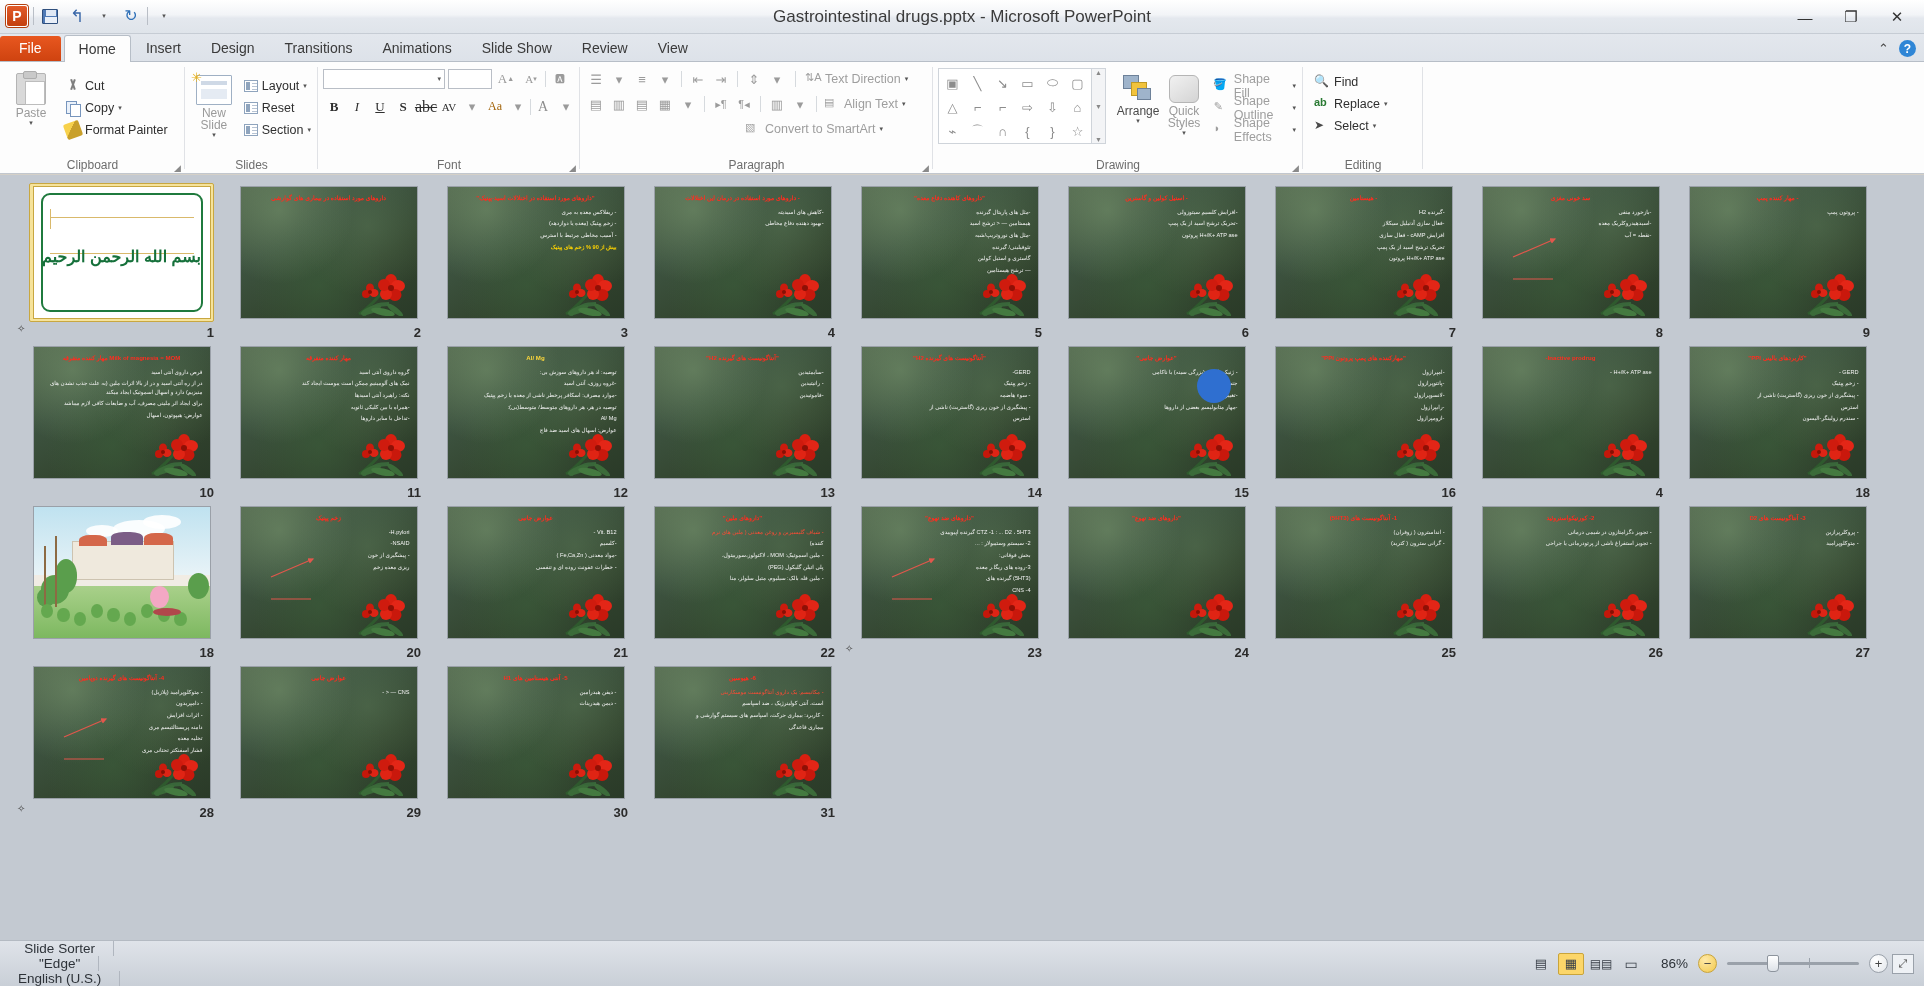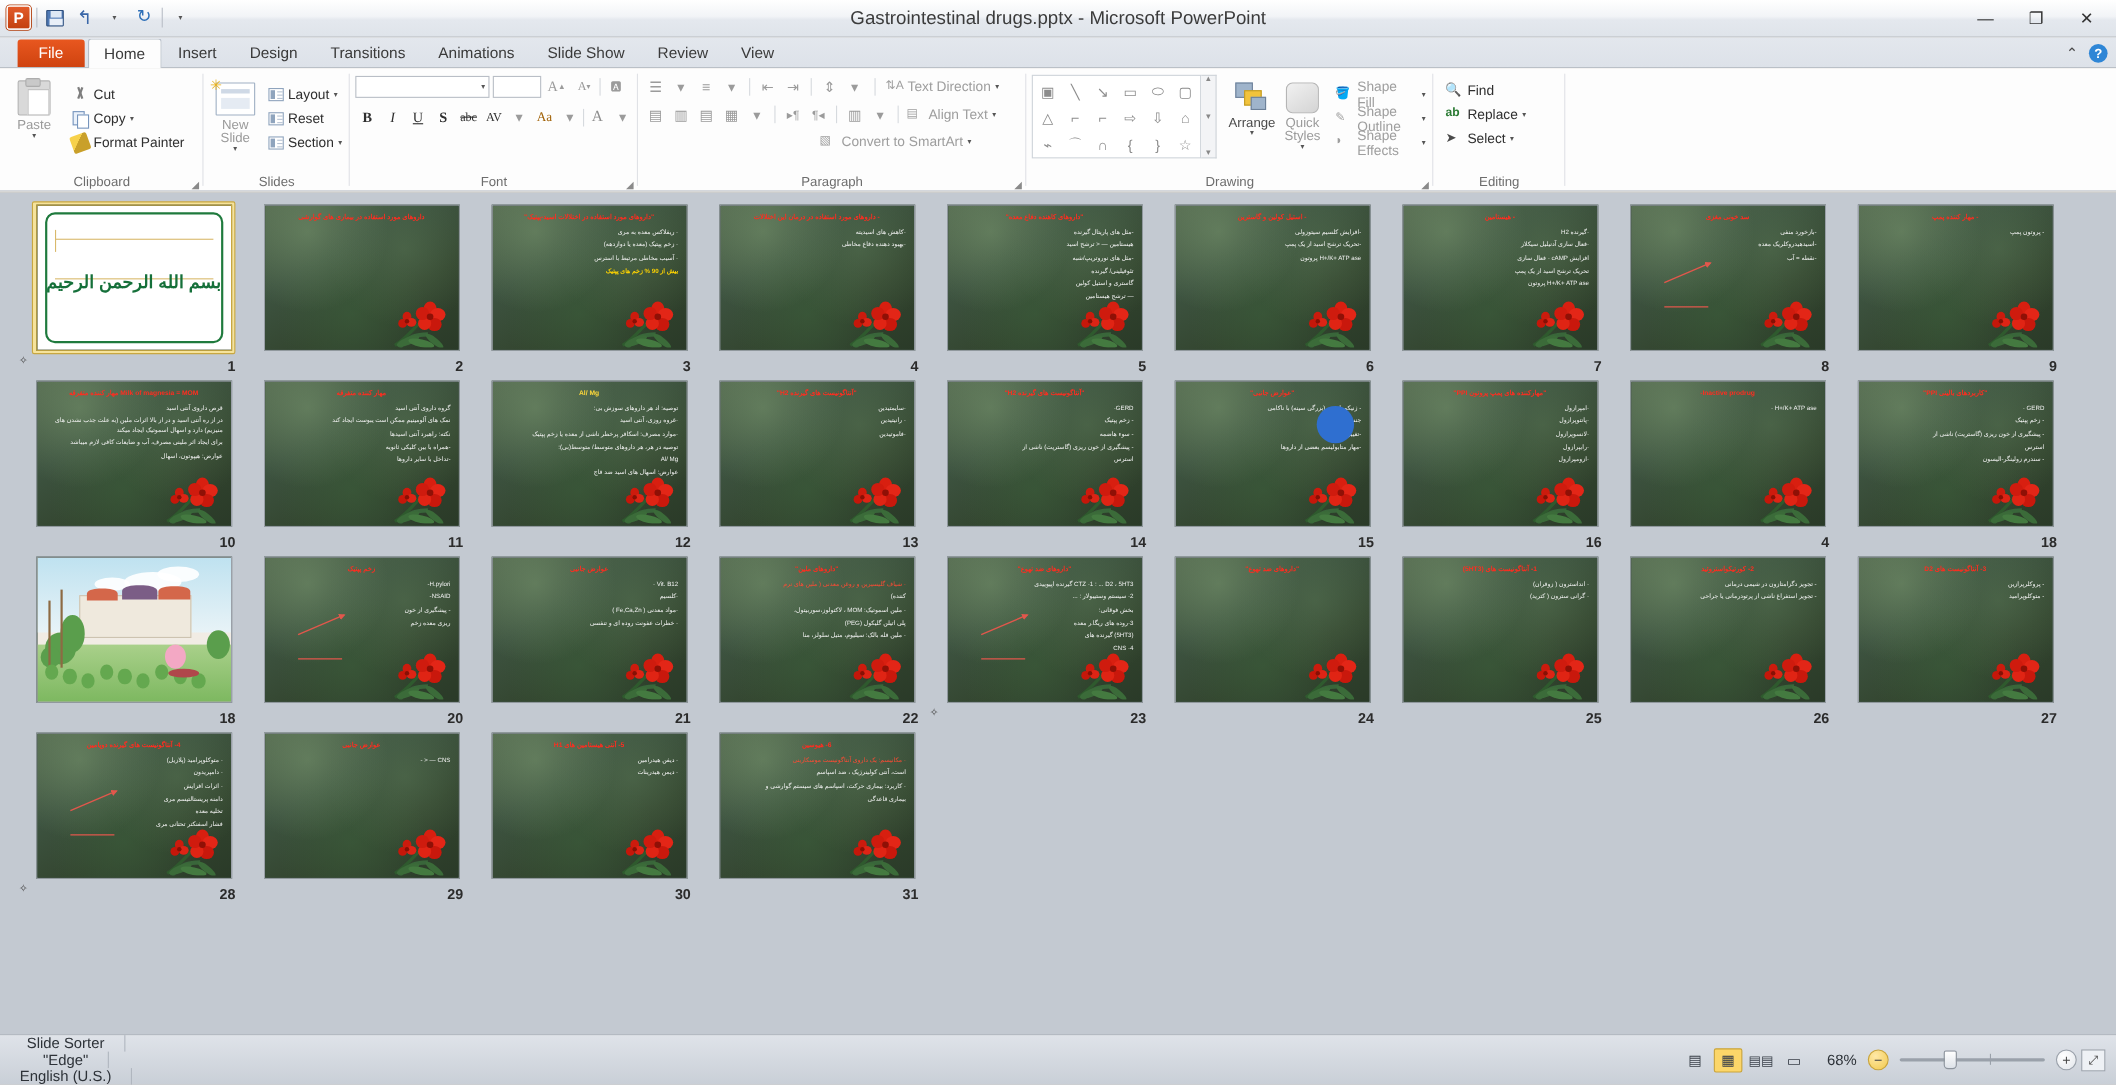--- a/index.html
+++ b/index.html
@@ -44,21 +44,21 @@
   .wc {
     width: 46px; height: 26px; display: flex; align-items: center; justify-content: center;
     font-size: 15px; color: #333; cursor: default;
   }
 
   
   .tabstrip {
     position: relative; height: 28px;
     background: linear-gradient(to bottom, #e3e7ed, #dde2e9);
     border-bottom: 1px solid #b7bec7;
-    display: flex; align-items: flex-end; padding-left: 16px;
+    display: flex; align-items: flex-end; padding-left: 0;
   }
   .tab-file {
     background: linear-gradient(to bottom, #e8571f, #cf4310);
     color: #fff; font-size: 14px; padding: 4px 19px 5px;
     border-radius: 3px 3px 0 0; margin-right: 3px; cursor: default;
   }
   .tab {
     font-size: 14px; color: #3a3a3a; padding: 5px 14px 5px; cursor: default;
     border: 1px solid transparent; border-bottom: none;
   }
@@ -341,21 +341,21 @@
         <div class="fmtbtn serif">A<sup style="font-size:7px">▲</sup></div>
         <div class="fmtbtn serif" style="font-size:11px">A<sup style="font-size:7px">▾</sup></div>
         <div style="width:1px;height:16px;background:#d6dade"></div>
         <div class="fmtbtn" style="font-size:11px">🅰</div>
       </div>
       <div style="display:flex;align-items:center;gap:1px;margin-top:7px">
         <div class="fmtbtn serif" style="font-weight:bold;color:#2f2f2f">B</div>
         <div class="fmtbtn serif" style="font-style:italic;color:#2f2f2f">I</div>
         <div class="fmtbtn serif" style="text-decoration:underline;color:#2f2f2f">U</div>
         <div class="fmtbtn serif" style="font-weight:bold;color:#2f2f2f">S</div>
-        <div class="fmtbtn serif" style="text-decoration:line-through;font-size:11px;color:#2f2f2f">abc</div>
+        <div class="fmtbtn serif" style="text-decoration:line-through;font-size:16px;color:#2f2f2f">abc</div>
         <div class="fmtbtn serif" style="font-size:11px;color:#2f2f2f">AV</div>
         <div class="fmtbtn tiny-caret">▾</div>
         <div class="fmtbtn serif" style="font-size:12px;color:#a16207">Aa</div>
         <div class="fmtbtn tiny-caret">▾</div>
         <div style="width:1px;height:16px;background:#d6dade"></div>
         <div class="fmtbtn serif" style="font-size:14px;color:#8d8d8d">A</div>
         <div class="fmtbtn tiny-caret">▾</div>
       </div>
     </div>
     <div class="rgroup-label">Font
@@ -1793,21 +1793,21 @@
   <div class="sb-left">
     <div class="sb-item">Slide Sorter</div>
     <div class="sb-item">"Edge"</div>
     <div class="sb-item">English (U.S.)</div>
   </div>
   <div class="sb-right">
     <div class="viewbtn">▤</div>
     <div class="viewbtn active">▦</div>
     <div class="viewbtn" style="font-size:12px">▤▤</div>
     <div class="viewbtn" style="font-size:14px">▭</div>
-    <div class="zoomtxt">68%</div>
+    <div class="zoomtxt">86%</div>
     <div class="zoom-minus">−</div>
     <div class="ztrack">
       <div class="zthumb"></div>
       <div class="ztick"></div>
     </div>
     <div class="zoom-plus">+</div>
     <div class="fitbtn"></div>
   </div>
 </div>
 

